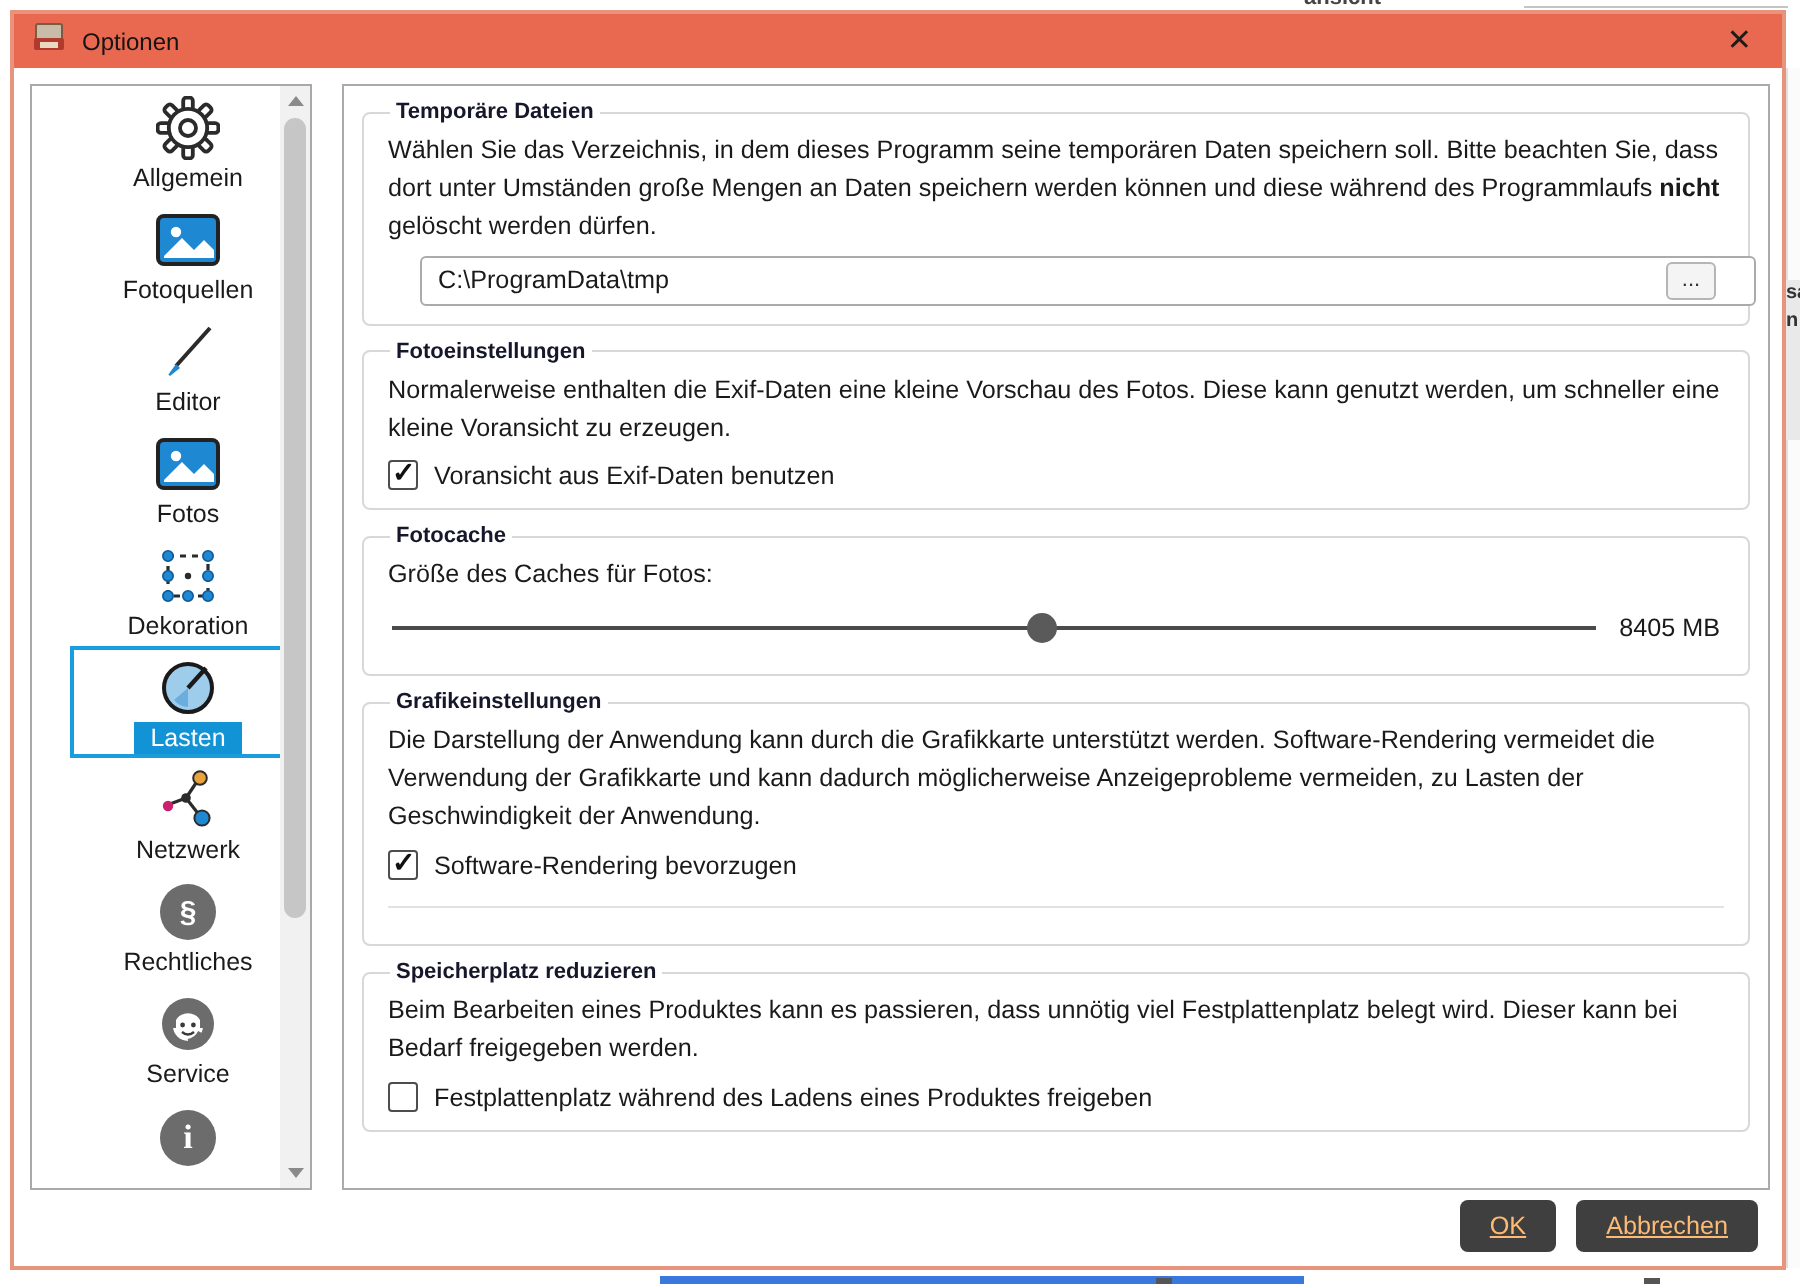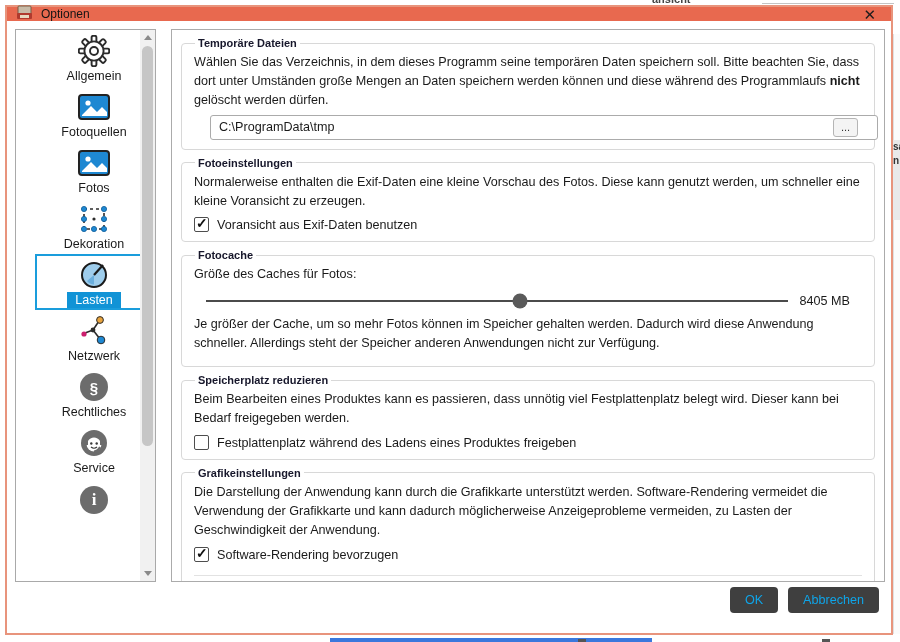--- a/index.html
+++ b/index.html
@@ -21,21 +21,21 @@
   .bg-bottom-blue { position:absolute; bottom:0; left:330px; width:322px; height:4px; background:#3b78dd; }
   .bg-bottom-mark1 { position:absolute; bottom:0; left:578px; width:8px; height:3px; background:#555; }
   .bg-bottom-mark2 { position:absolute; bottom:0; left:822px; width:8px; height:3px; background:#555; }
 
   
   .dialog {
     position:absolute; left:5px; top:5px; width:888px; height:630px;
     background:#ffffff; border:2px solid #e8947c;
   }
   .titlebar {
-    height:14px; background:#e8694f; display:flex; align-items:center;
+    height:27px; background:#e8694f; display:flex; align-items:center;
     padding:0 9px; gap:8px;
   }
   .titlebar-title { font-size:12px; color:#141414; }
   .titlebar-spacer { flex:1; }
   .close-btn { font-size:15px; color:#1c1c1c; cursor:default; padding:0 6px; line-height:1; }
   .dialog-body { position:relative; height:599px; }
 
   
   .sidebar {
     position:absolute; left:8px; top:8px; width:141px; height:553px;
@@ -95,37 +95,37 @@
     width:15px; height:15px; border:1px solid #4d4d4d; border-radius:2px;
     background:#fff; position:relative; flex:0 0 auto;
   }
   .checkbox.checked::after {
     content:"✓"; position:absolute; left:1px; top:-3px;
     font-size:14px; font-weight:700; color:#111;
   }
   .check-label { font-size:12.6px; color:#1a1a1a; }
 
   
-  .slider-row { display:flex; align-items:center; gap:12px; margin:9px 12px 6px; }
+  .slider-row { display:flex; align-items:center; gap:12px; margin:9px 2px 6px; }
   .slider-track-wrap { flex:1; position:relative; height:16px; }
   .slider-line { position:absolute; left:0; right:0; top:7px; height:2px; background:#4b4b4b; }
   .slider-thumb {
     position:absolute; left:54%; top:8px; transform:translate(-50%,-50%);
     width:15px; height:15px; border-radius:50%; background:#5a5a5a;
   }
   .slider-value { font-size:12.6px; color:#1a1a1a; white-space:nowrap; }
 
   .sub-divider { border:none; border-top:1px solid #e2e2e2; margin:13px 0 9px; }
 
   
   .footer { position:absolute; right:12px; bottom:7px; display:flex; gap:10px; }
   .footer-btn {
-    background:#3f3f3f; color:#0ea5e9; border:none; border-radius:4px;
+    background:#3f3f3f; color:#fdba74; border:none; border-radius:4px;
     font-family:"Liberation Sans",sans-serif; font-size:12.6px;
-    padding:6px 15px; min-width:38px;
+    padding:6px 15px; min-width:38px;text-decoration:underline;
   }
 
   
   .nav-icon svg { display:block; }
   .circle-glyph {
     width:28px; height:28px; border-radius:50%; background:#6c6c6c;
     color:#fff; display:flex; align-items:center; justify-content:center;
     font-size:15px; font-weight:700;
   }
 </style>
@@ -186,20 +186,29 @@
           <span class="nav-icon">
             <svg width="32" height="26" viewBox="0 0 32 26">
               <rect x="1" y="1" width="30" height="24" rx="3" fill="#1e88d2" stroke="#222" stroke-width="2"></rect>
               <circle cx="10" cy="9" r="2.6" fill="#fff"></circle>
               <path d="M4 21 L13 12 L19 18 L24 13 L29 18 L29 22 L4 22 Z" fill="#fff"></path>
             </svg>
           </span>
           <span class="nav-label">Fotoquellen</span>
         </div>
 
+        <div class="nav-item">
+          <span class="nav-icon">
+            <svg width="30" height="30" viewBox="0 0 30 30">
+              <line x1="26" y1="3" x2="9" y2="22" stroke="#2b2b2b" stroke-width="2"></line>
+              <path d="M9 21 L11 23 L6 27 L5.2 26.2 Z" fill="#1e88d2"></path>
+            </svg>
+          </span>
+          <span class="nav-label">Editor</span>
+        </div>
 
         <div class="nav-item">
           <span class="nav-icon">
             <svg width="32" height="26" viewBox="0 0 32 26">
               <rect x="1" y="1" width="30" height="24" rx="3" fill="#1e88d2" stroke="#222" stroke-width="2"></rect>
               <circle cx="10" cy="9" r="2.6" fill="#fff"></circle>
               <path d="M4 21 L13 12 L19 18 L24 13 L29 18 L29 22 L4 22 Z" fill="#fff"></path>
             </svg>
           </span>
           <span class="nav-label">Fotos</span>
@@ -315,43 +324,42 @@
       <fieldset class="group">
         <legend class="group-title">Fotocache</legend>
         <p>Größe des Caches für Fotos:</p>
         <div class="slider-row">
           <div class="slider-track-wrap">
             <div class="slider-line"></div>
             <div class="slider-thumb"></div>
           </div>
           <span class="slider-value">8405 MB</span>
         </div>
-        <p>Je größer der Cache, um so mehr Fotos können im Speicher gehalten werden. Dadurch wird diese Anwendung schneller. Allerdings steht der Speicher anderen Anwendungen nicht zur Verfügung.</p>
+      </fieldset>
+
+      <fieldset class="group">
+        <legend class="group-title">Grafikeinstellungen</legend>
+        <p>Die Darstellung der Anwendung kann durch die Grafikkarte unterstützt werden. Software-Rendering vermeidet die Verwendung der Grafikkarte und kann dadurch möglicherweise Anzeigeprobleme vermeiden, zu Lasten der Geschwindigkeit der Anwendung.</p>
+        <div class="check-row">
+          <span class="checkbox checked"></span>
+          <span class="check-label">Software-Rendering bevorzugen</span>
+        </div>
+        <hr class="sub-divider">
+
       </fieldset>
 
       <fieldset class="group">
         <legend class="group-title">Speicherplatz reduzieren</legend>
         <p>Beim Bearbeiten eines Produktes kann es passieren, dass unnötig viel Festplattenplatz belegt wird. Dieser kann bei Bedarf freigegeben werden.</p>
         <div class="check-row">
           <span class="checkbox"></span>
           <span class="check-label">Festplattenplatz während des Ladens eines Produktes freigeben</span>
         </div>
       </fieldset>
 
-      <fieldset class="group">
-        <legend class="group-title">Grafikeinstellungen</legend>
-        <p>Die Darstellung der Anwendung kann durch die Grafikkarte unterstützt werden. Software-Rendering vermeidet die Verwendung der Grafikkarte und kann dadurch möglicherweise Anzeigeprobleme vermeiden, zu Lasten der Geschwindigkeit der Anwendung.</p>
-        <div class="check-row">
-          <span class="checkbox checked"></span>
-          <span class="check-label">Software-Rendering bevorzugen</span>
-        </div>
-        <hr class="sub-divider">
-
-      </fieldset>
-
     </div>
 
     <div class="footer">
       <button class="footer-btn">OK</button>
       <button class="footer-btn">Abbrechen</button>
     </div>
 
   </div>
 </div>
 

